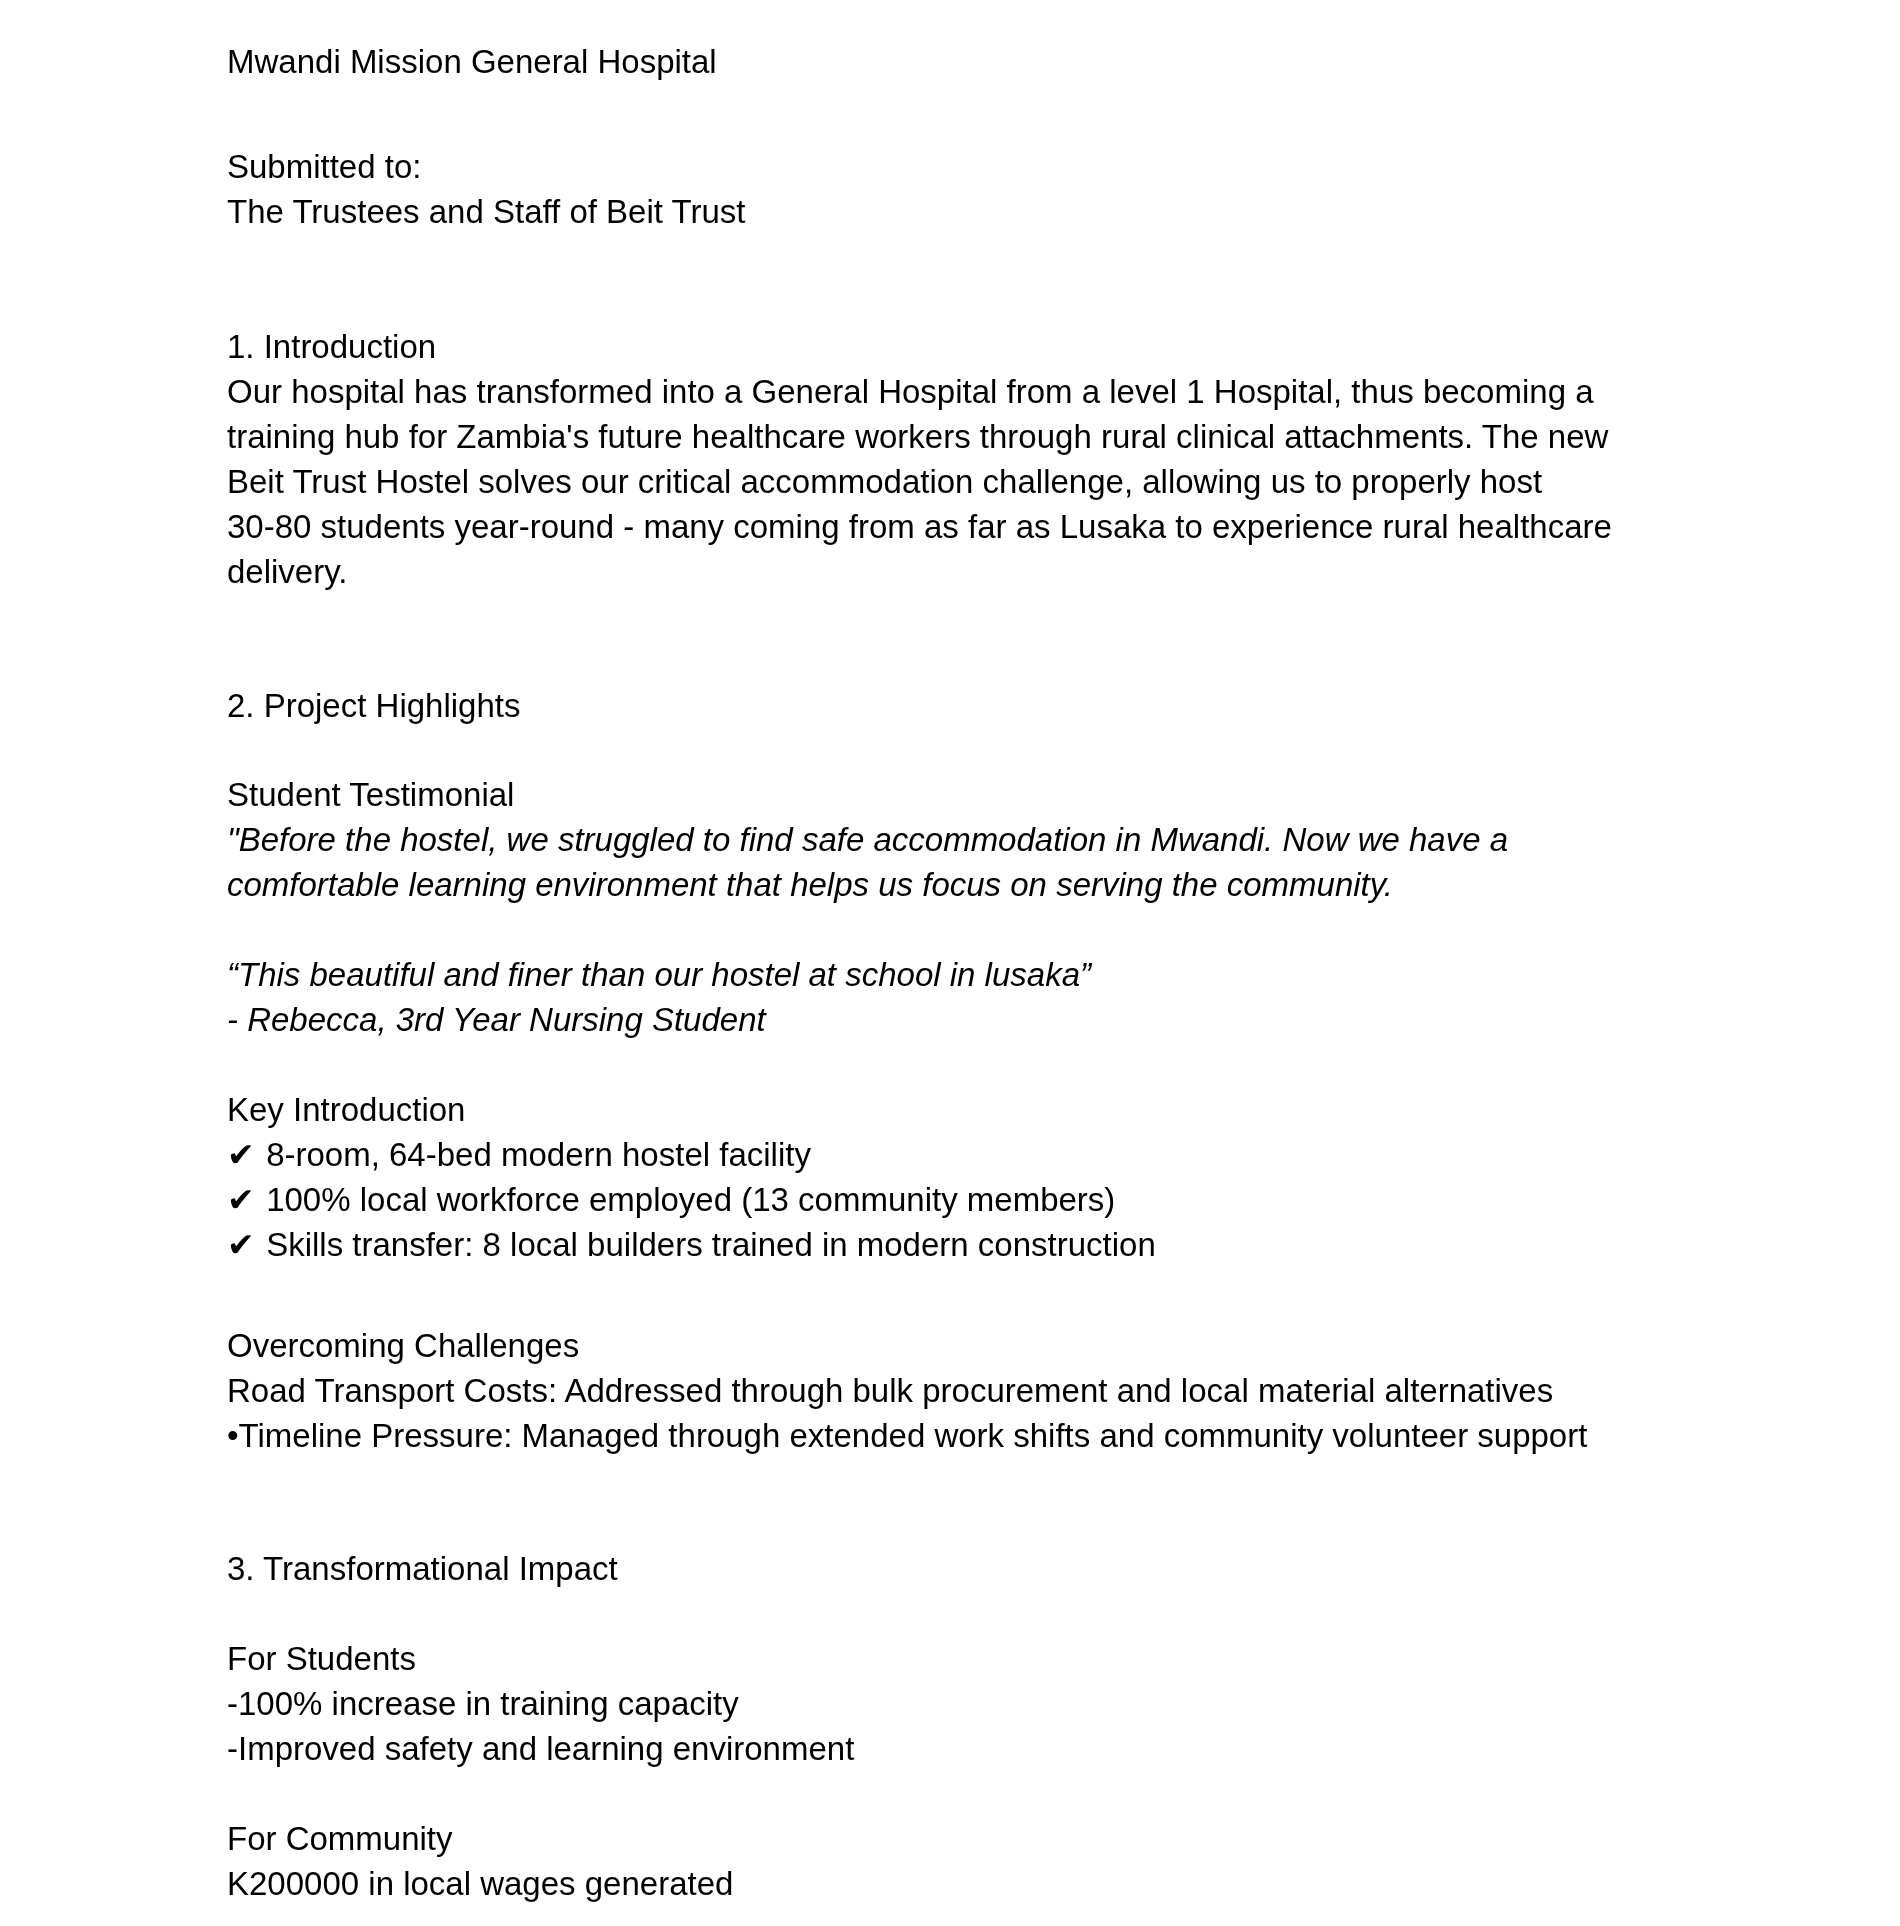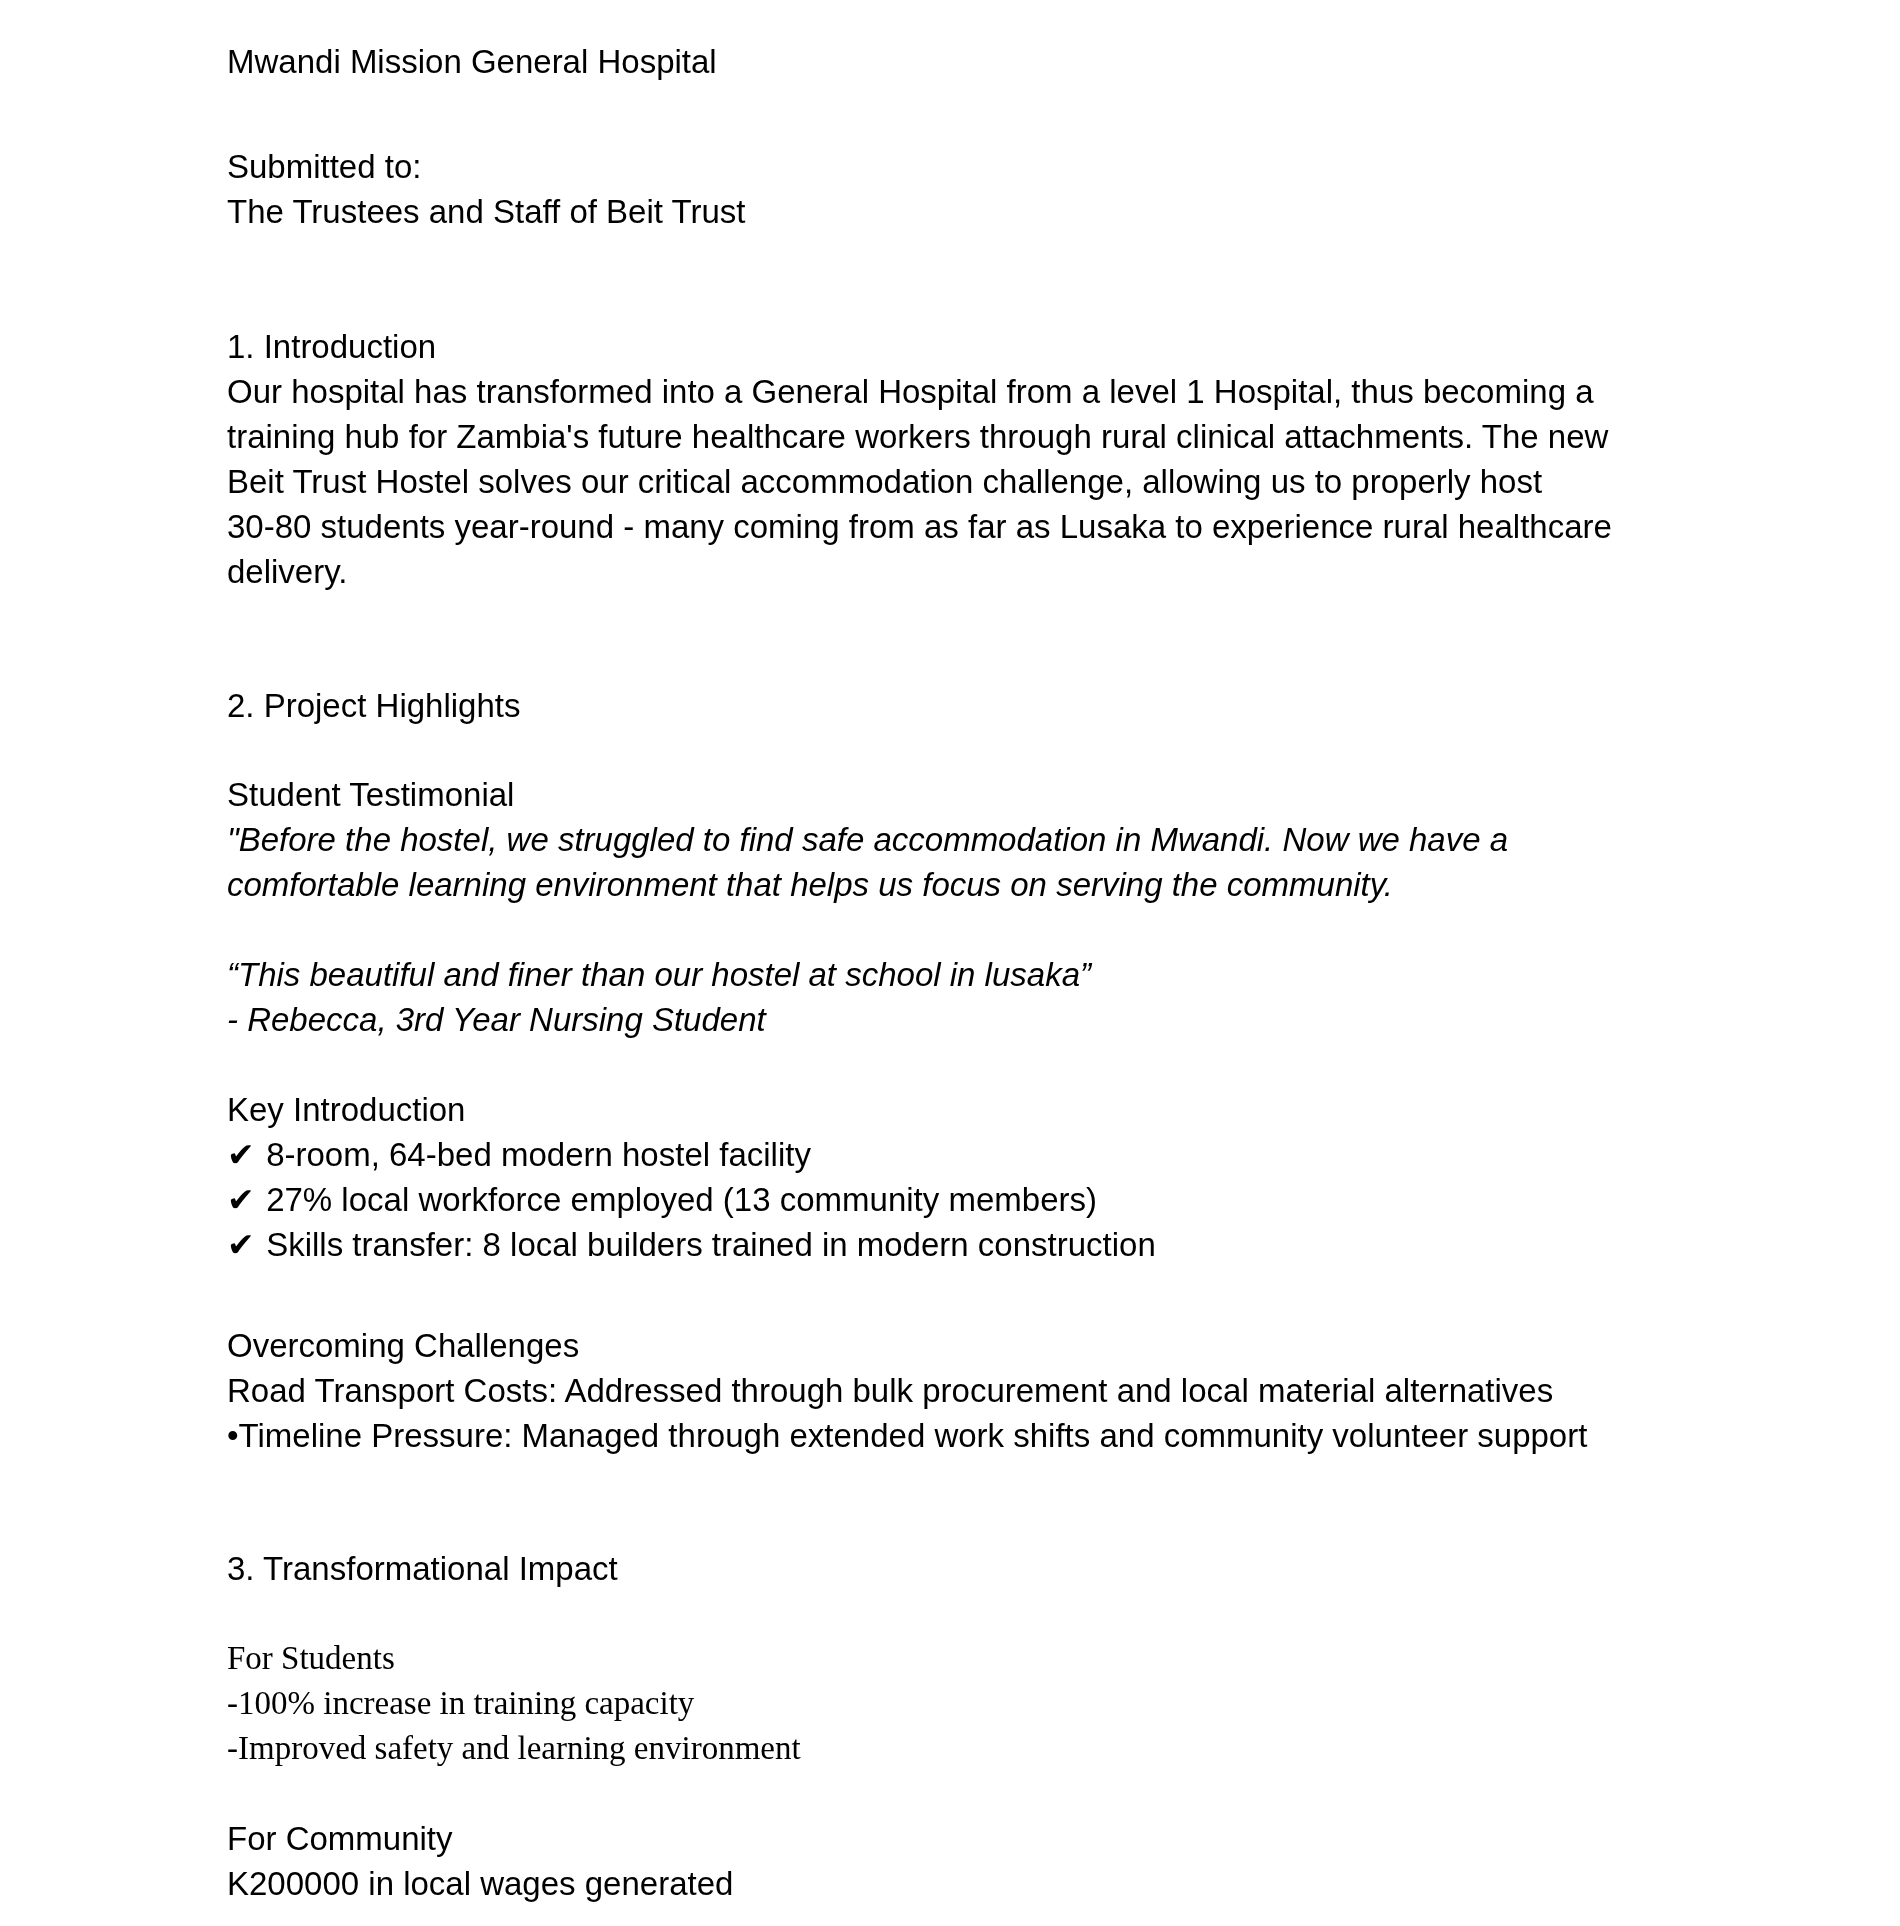--- a/index.html
+++ b/index.html
@@ -22,21 +22,21 @@
   h1.line { font-size: 33px; font-weight: normal; }
 
   [data-name="submitted-block"]      { margin-top: 60px; }
   [data-name="section-introduction"] { margin-top: 90px; }
   [data-name="section-2-heading"]    { margin-top: 89px; }
   [data-name="testimonial-block"]    { margin-top: 44px; }
   [data-name="quote-block"]          { margin-top: 45px; }
   [data-name="deliverables-block"]   { margin-top: 45px; }
   [data-name="challenges-block"]     { margin-top: 56px; }
   [data-name="section-3-heading"]    { margin-top: 88px; }
-  [data-name="students-block"]       { margin-top: 45px; font-family: Liberation Serif, serif; }
+  [data-name="students-block"]       { margin-top: 45px; }
   [data-name="community-block"]      { margin-top: 45px; }
 
   [data-name="check-icon"] { display: inline-block; margin-right: 11.5px; }
 </style>
 </head>
 <body>
 
 <div class="page" data-name="document-page">
 
   <h1 class="line" data-name="document-title">Mwandi Mission General Hospital</h1>
@@ -64,21 +64,21 @@
   </div>
 
   <div data-name="quote-block">
     <div class="line italic" data-name="student-quote">“This beautiful and finer than our hostel at school in lusaka”</div>
     <div class="line italic" data-name="student-quote-attribution">- Rebecca, 3rd Year Nursing Student</div>
   </div>
 
   <div data-name="deliverables-block">
     <div class="line" data-name="deliverables-label">Key Introduction</div>
     <div class="line" data-name="deliverable-item"><span data-name="check-icon">✔</span><span data-name="deliverable-text">8-room, 64-bed modern hostel facility</span></div>
-    <div class="line" data-name="deliverable-item"><span data-name="check-icon">✔</span><span data-name="deliverable-text">27% local workforce employed (13 community members)</span></div>
+    <div class="line" data-name="deliverable-item"><span data-name="check-icon">✔</span><span data-name="deliverable-text">100% local workforce employed (13 community members)</span></div>
     <div class="line" data-name="deliverable-item"><span data-name="check-icon">✔</span><span data-name="deliverable-text">Skills transfer: 8 local builders trained in modern construction</span></div>
   </div>
 
   <div data-name="challenges-block">
     <div class="line" data-name="challenges-label">Overcoming Challenges</div>
     <div class="line" data-name="challenge-item">Road Transport Costs: Addressed through bulk procurement and local material alternatives</div>
     <div class="line" data-name="challenge-item">•Timeline Pressure: Managed through extended work shifts and community volunteer support</div>
   </div>
 
   <div class="line" data-name="section-3-heading">3. Transformational Impact</div>

